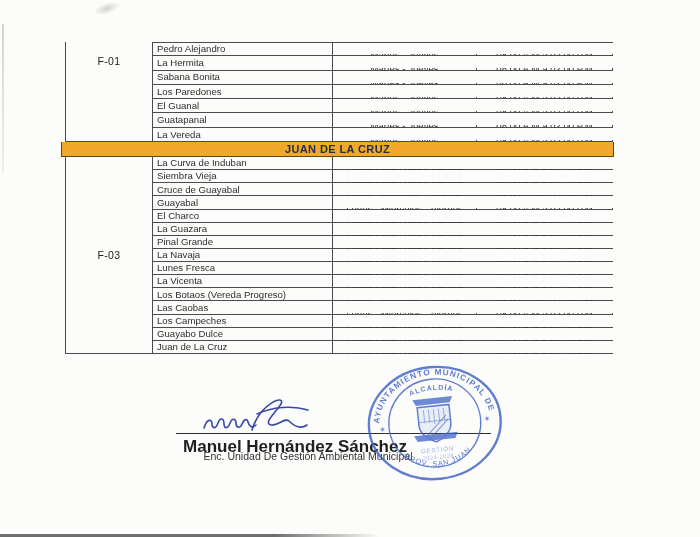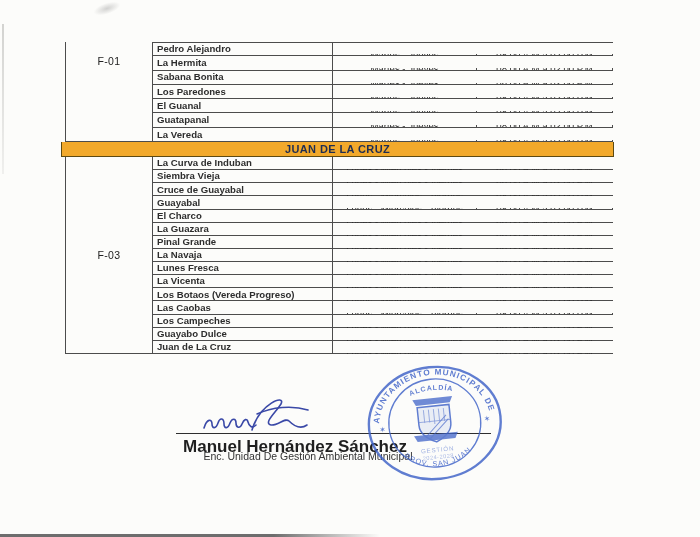--- a/index.html
+++ b/index.html
@@ -27,21 +27,21 @@
   #section-f01 { height:100px; position:relative; }
   #section-f01::before { content:""; position:absolute; left:88px; right:0; top:0;
     border-top:1.3px solid #4c4c4c; }
   #section-f02 { height:197px; }
 
   .cell {
     border-right:1.3px solid #4c4c4c; border-bottom:1.3px solid #4c4c4c;
     font-size:9.6px; color:#2d2d2d; line-height:1;
     display:flex; align-items:center; overflow:hidden; white-space:nowrap;
   }
-  .cell.name  { padding-left:4px;font-weight:bold; }
+  .cell.name  { padding-left:4px; }
   .cell.days, .cell.hours { justify-content:center;margin-top:12px; }
 
   .code-cell {
     border-left:1.3px solid #4c4c4c; border-right:1.3px solid #4c4c4c; border-bottom:1.3px solid #4c4c4c;
     display:flex; justify-content:center; align-items:center;
     font-weight:400; font-size:10.5px; letter-spacing:.4px; color:#222;
   }
   #section-f01 .code-cell { align-items:flex-start; padding-top:13px; }
 
   .band {

